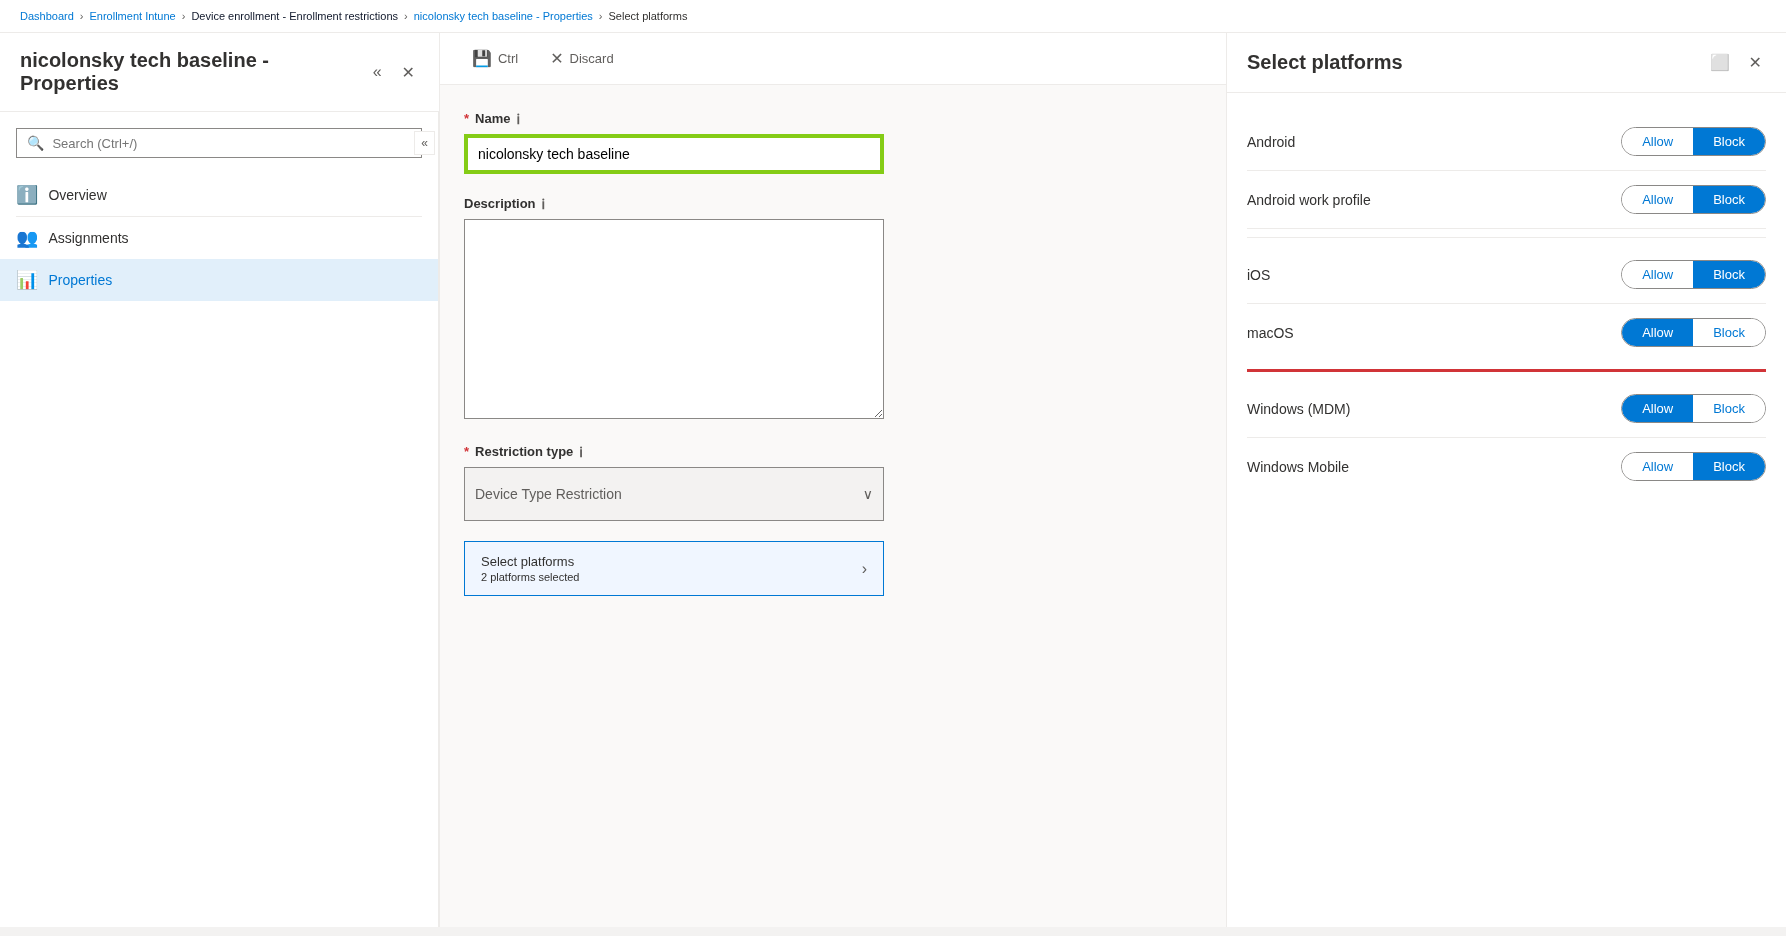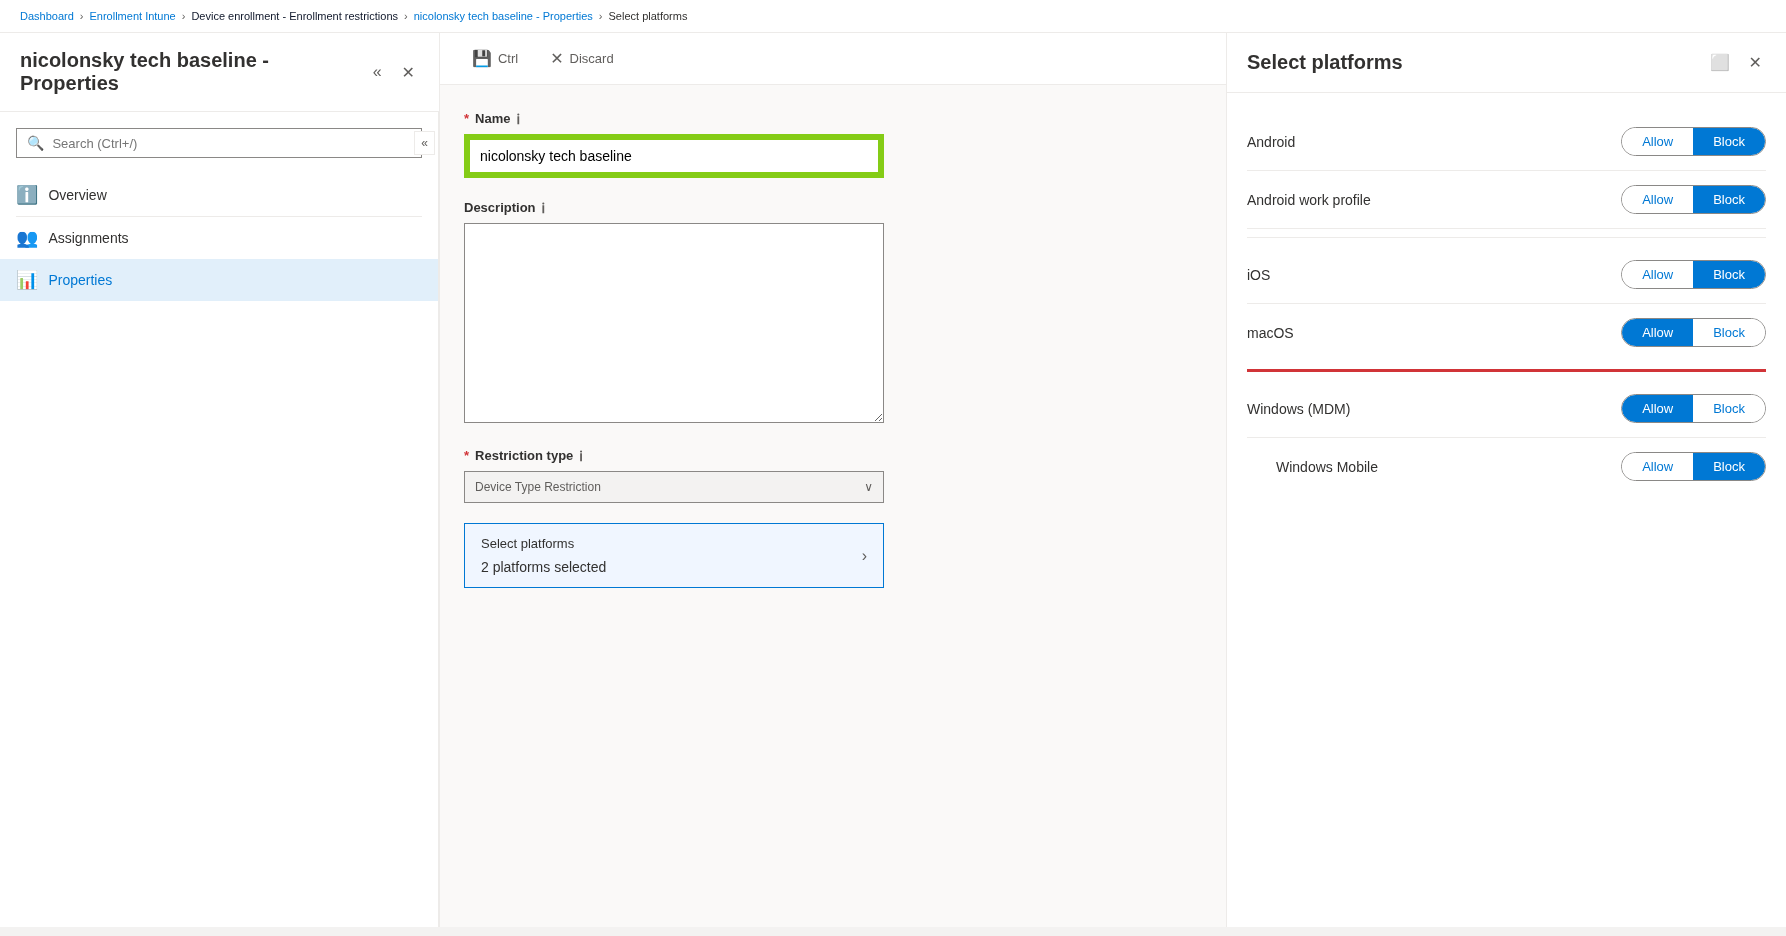--- a/index.html
+++ b/index.html
@@ -145,21 +145,21 @@
 
     .info-icon {
       color: #605e5c;
       font-size: 14px;
       cursor: help;
     }
 
     .form-input {
       width: 100%;
       max-width: 420px;
-      border: 6px solid #84cc16;
+      border: 4px solid #84cc16;
       padding: 8px 10px;
       font-size: 14px;
       outline: none;
       background: #fff;
     }
 
     .form-textarea {
       width: 100%;
       max-width: 420px;
       height: 200px;
@@ -168,22 +168,22 @@
       font-size: 14px;
       outline: none;
       background: #fff;
       resize: vertical;
     }
 
     .form-select-display {
       width: 100%;
       max-width: 420px;
       border: 1px solid #8a8886;
-      padding: 8px 10px;
-      font-size: 12px;
+      padding: 18px 10px;
+      font-size: 14px;
       background: #f3f2f1;
       color: #605e5c;
       display: flex;
       align-items: flex-end;
       justify-content: space-between;
       cursor: pointer;
     }
 
     .select-platforms-row {
       width: 100%;
@@ -193,21 +193,21 @@
       padding: 12px 16px;
       display: flex;
       align-items: center;
       justify-content: space-between;
       cursor: pointer;
       margin-top: 16px;
     }
 
     .select-platforms-content { display: flex; flex-direction: column; }
     .select-platforms-title { font-size: 13px; color: #323130; font-weight: 400; }
-    .select-platforms-value { font-size: 14px; color: #323130; font-weight: 400; margin-top: 8px; }
+    .select-platforms-value { font-size: 11px; color: #323130; font-weight: 400; margin-top: 2px; }
 
     .chevron-right { color: #605e5c; font-size: 16px; }
 
     
     .right-panel {
       width: 560px;
       background: #fff;
       border-left: 1px solid #edebe9;
       display: flex;
       flex-direction: column;
@@ -246,21 +246,21 @@
 
     .platform-row {
       display: flex;
       align-items: center;
       justify-content: space-between;
       padding: 14px 0;
       border-bottom: 1px solid #edebe9;
       gap: 13px;
     }
 
-    .platform-row:last-child { border-bottom: none; margin-left: 29px; }
+    .platform-row:last-child { border-bottom: none; }
 
     .platform-name {
       font-size: 14px;
       color: #323130;
     }
 
     .toggle-group {
       display: flex;
       border: 1.5px solid #8a8886;
       border-radius: 20px;

